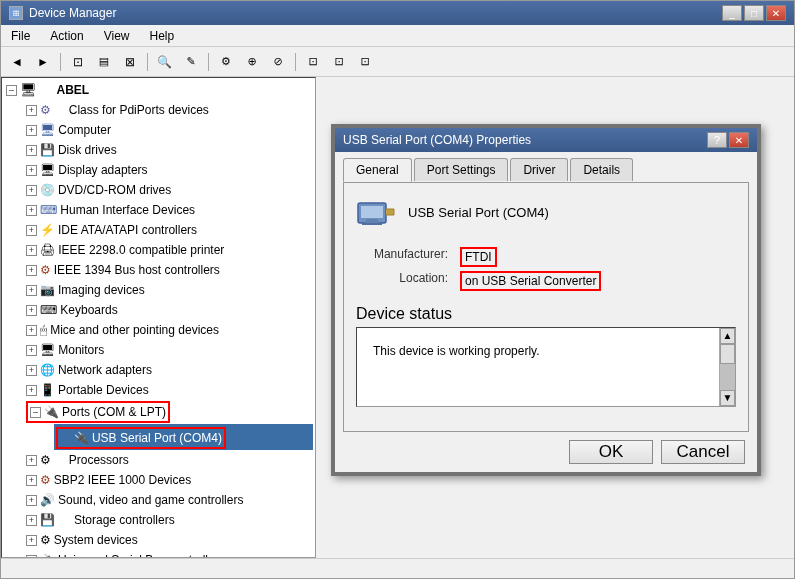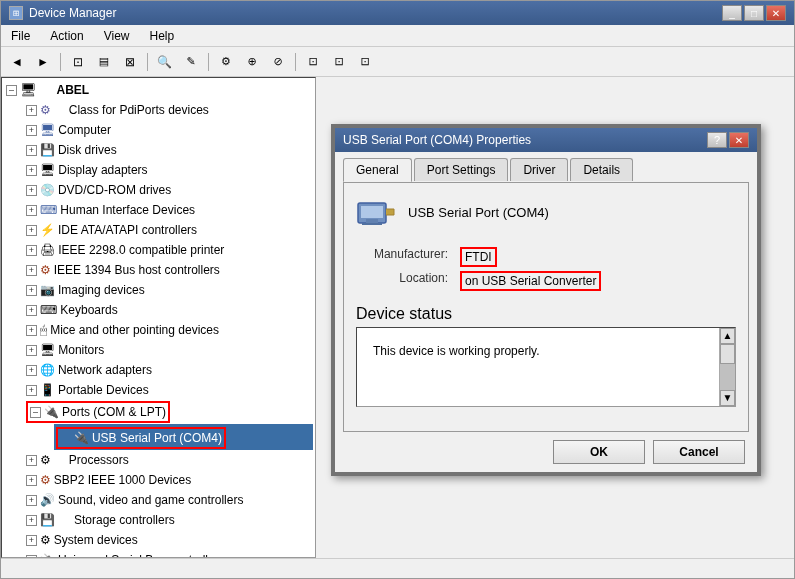--- a/index.html
+++ b/index.html
@@ -321,27 +321,26 @@
     }
 
     
     .dialog-buttons {
       display: flex;
       justify-content: flex-end;
       gap: 8px;
       padding: 8px 12px;
     }
     .dialog-btn {
-      width: 92px;
+      width: 84px;
       height: 24px;
       background: linear-gradient(to bottom, #f5f5f5, #e0e0e0);
       border: 1px solid #888;
       cursor: pointer;
-      font-size: 12px;
-      font-weight: bold;
+      font-size: 17px;
     }
 
     
     .dialog-help {
       width: 20px;
       height: 16px;
       background: linear-gradient(to bottom, #e8e8e8, #c0c0c0);
       border: 1px solid #888;
       font-size: 11px;
       cursor: pointer;

